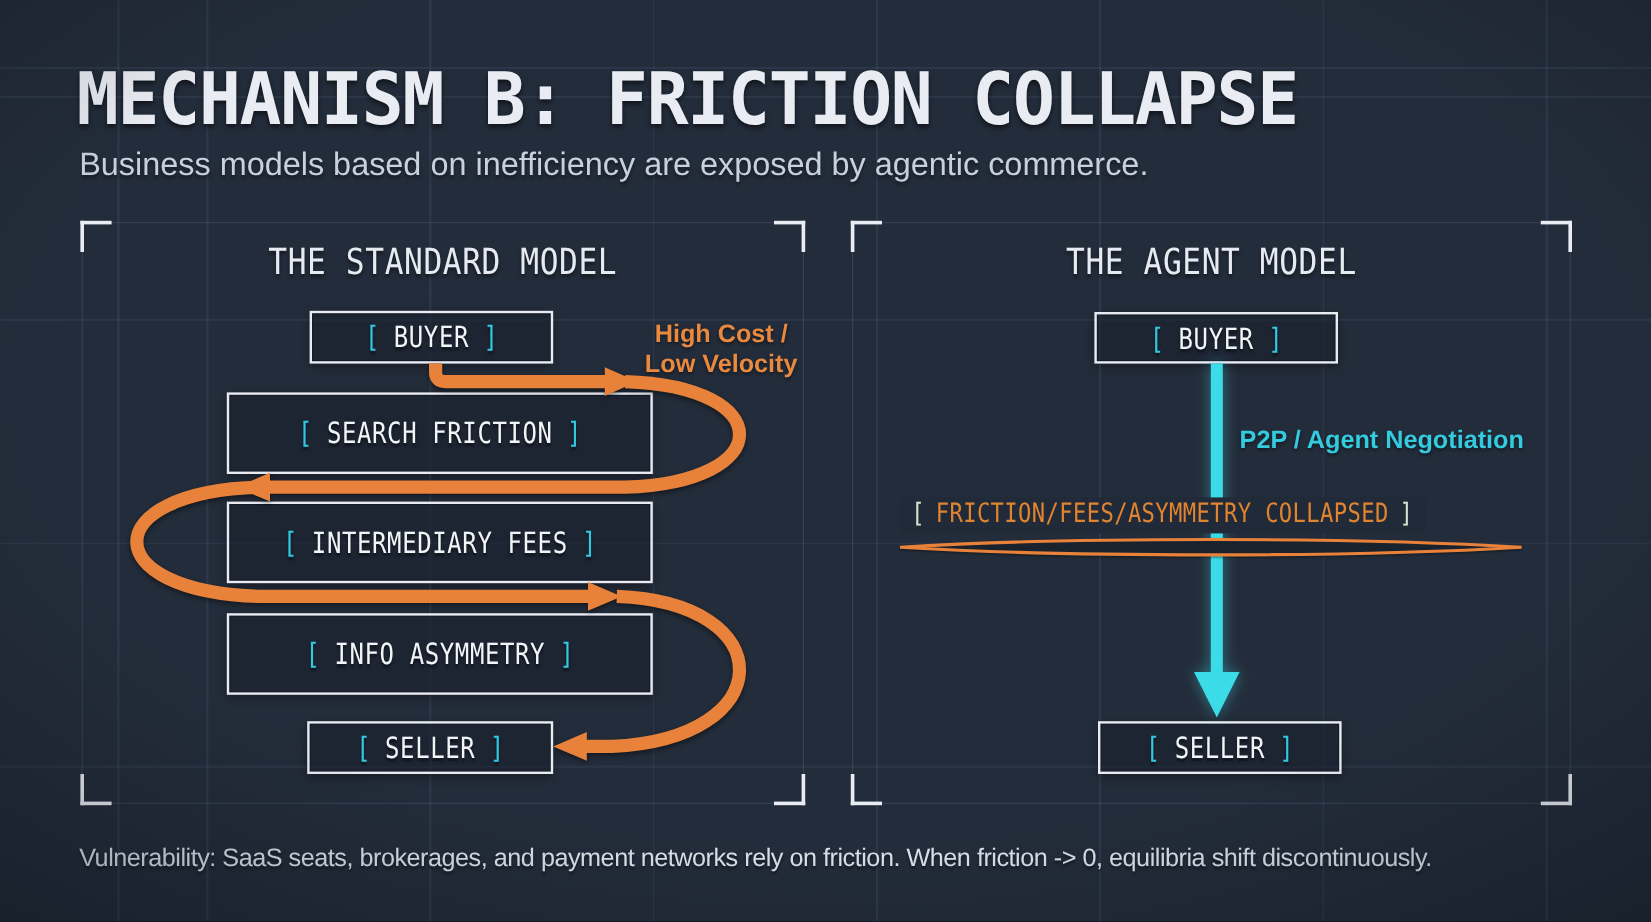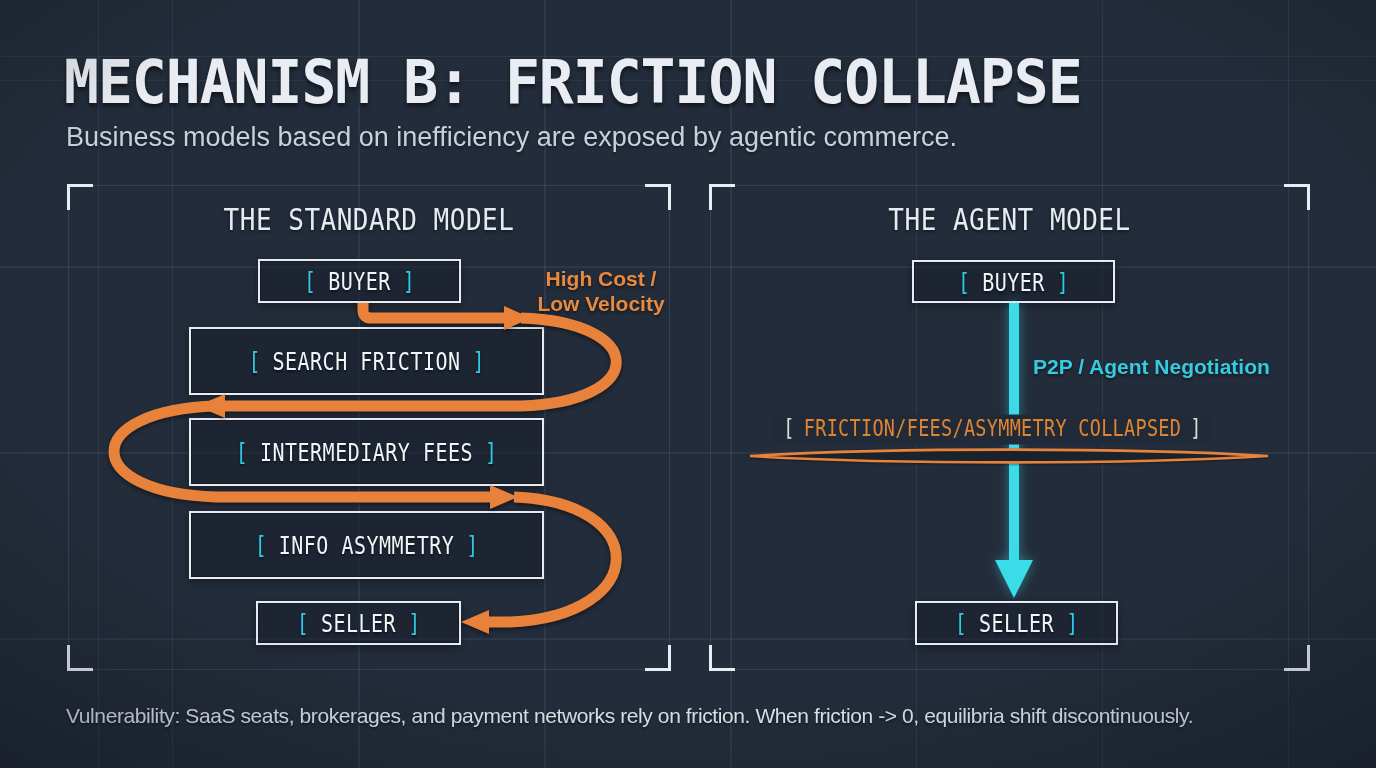--- a/index.html
+++ b/index.html
@@ -65,21 +65,21 @@
   .nlabel .ntx{font-style:normal;letter-spacing:0.5px;}
   .flow-note{
     position:absolute;text-align:center;font-weight:bold;
     color:#E9893F;font-size:21px;line-height:25px;white-space:nowrap;
     text-shadow:0 2px 3px rgba(0,0,0,0.45);
   }
   .note-standard{left:407px;top:80px;width:250px;}
   .note-agent{left:322px;top:168px;text-align:left;color:#35CBDF;font-size:21px;}
   .overlay-svg{position:absolute;left:0;top:0;z-index:4;pointer-events:none;}
   .collapsed-label{
-    position:absolute;left:694px;top:417px;width:597px;z-index:5;
+    position:absolute;left:670px;top:417px;width:597px;z-index:5;
     text-align:center;white-space:nowrap;
   }
   .collapsed-label .pill{
     display:inline-block;background:#212A38;padding:1px 10px 3px 10px;
     font-family:"DejaVu Sans Mono",monospace;font-size:18.5px;font-weight:500;
     transform:scaleY(1.2);transform-origin:center;
     color:#E08430;letter-spacing:0.3px;
   }
   .collapsed-label .pale{color:#D6E3D2;}
   .collapsed-label .ctext{padding:0 9px;}

